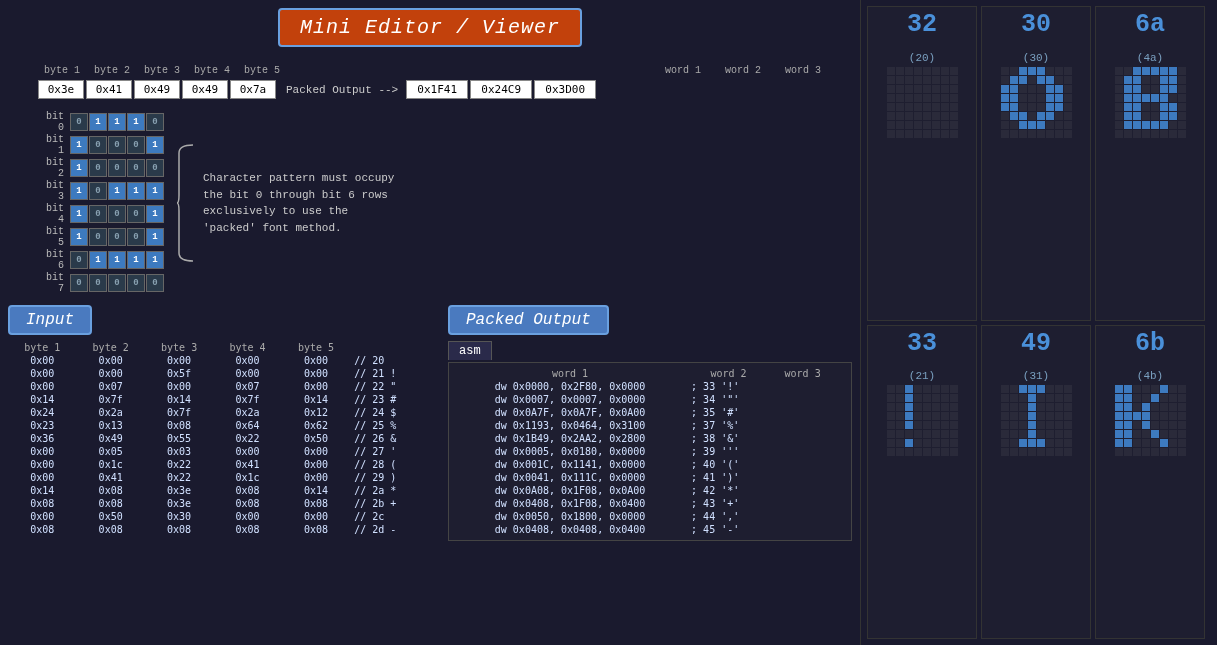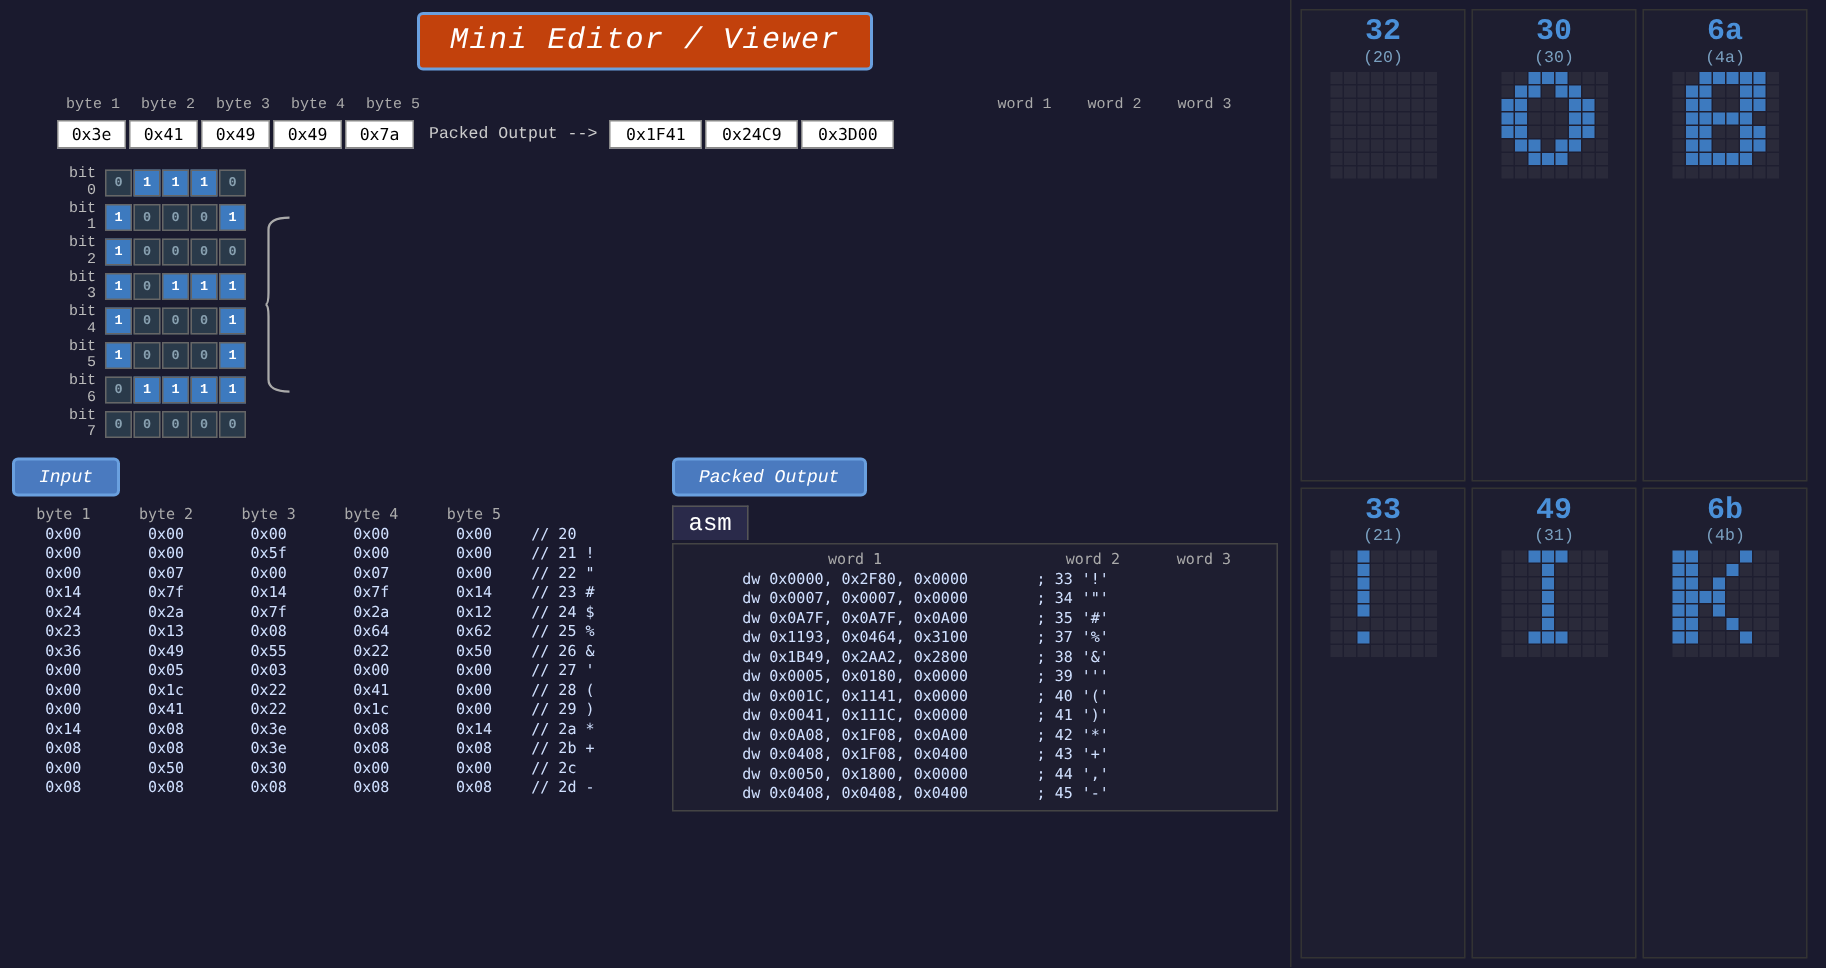--- a/index.html
+++ b/index.html
@@ -187,21 +187,21 @@
       flex: 1;
     }
 
     .section-title-box {
       background: #4a7abf;
       border: 2px solid #6aa0df;
       border-radius: 4px;
       padding: 4px 16px;
       display: inline-block;
       font-style: italic;
-      font-size: 12px;
+      font-size: 16px;
       color: #fff;
       margin-bottom: 6px;
     }
 
     
     .data-table {
       border-collapse: collapse;
       font-size: 10px;
       font-family: monospace;
       width: 100%;
@@ -227,21 +227,21 @@
     
     .tab-bar {
       display: flex;
       margin-bottom: 2px;
     }
     .tab {
       background: #3a3a5a;
       border: 1px solid #555;
       border-bottom: none;
       padding: 2px 10px;
-      font-size: 16px;
+      font-size: 12px;
       color: #ccc;
       cursor: pointer;
     }
     .tab.active {
       background: #2a2a4a;
       color: #fff;
     }
 
     .output-table-wrap {
       background: #1e1e30;
@@ -262,29 +262,30 @@
 
     .char-card {
       background: #1e1e30;
       border: 1px solid #333;
       display: flex;
       flex-direction: column;
       align-items: center;
       padding: 4px;
     }
     .char-number {
-      font-size: 20px;
+      font-size: 25px;
       font-weight: bold;
       color: #4a90d9;
       line-height: 1.1;
     }
     .char-hex {
       font-size: 11px;
       color: #7aa0c0;
       margin-bottom: 3px;
+      margin-top: 13px;
     }
     .pixel-grid {
       display: grid;
       gap: 1px;
     }
     .px {
       width: 8px;
       height: 8px;
       background: #2a2a3a;
       border: none;
@@ -396,20 +397,21 @@
             <div class="bit-cell inactive">0</div>
             <div class="bit-cell inactive">0</div>
             <div class="bit-cell inactive">0</div>
             <div class="bit-cell inactive">0</div>
           </div>
         </div>
       <div class="brace-annotation">
         <svg class="brace-svg" viewBox="0 0 20 120">
           <path d="M18,2 Q4,2 4,10 L4,52 Q4,60 2,60 Q4,60 4,68 L4,110 Q4,118 18,118" fill="none" stroke="#aaa" stroke-width="1.5"></path>
         </svg>
+        <span class="annotation-text">Character pattern must occupy the bit 0 through bit 6 rows exclusively to use the 'packed' font method.</span>
       </div>
     </div>
 
     <div class="sections-row">
 
       <div class="input-section">
         <div class="section-title-box">Input</div>
         <table class="data-table">
           <thead>
             <tr id="input-thead">

